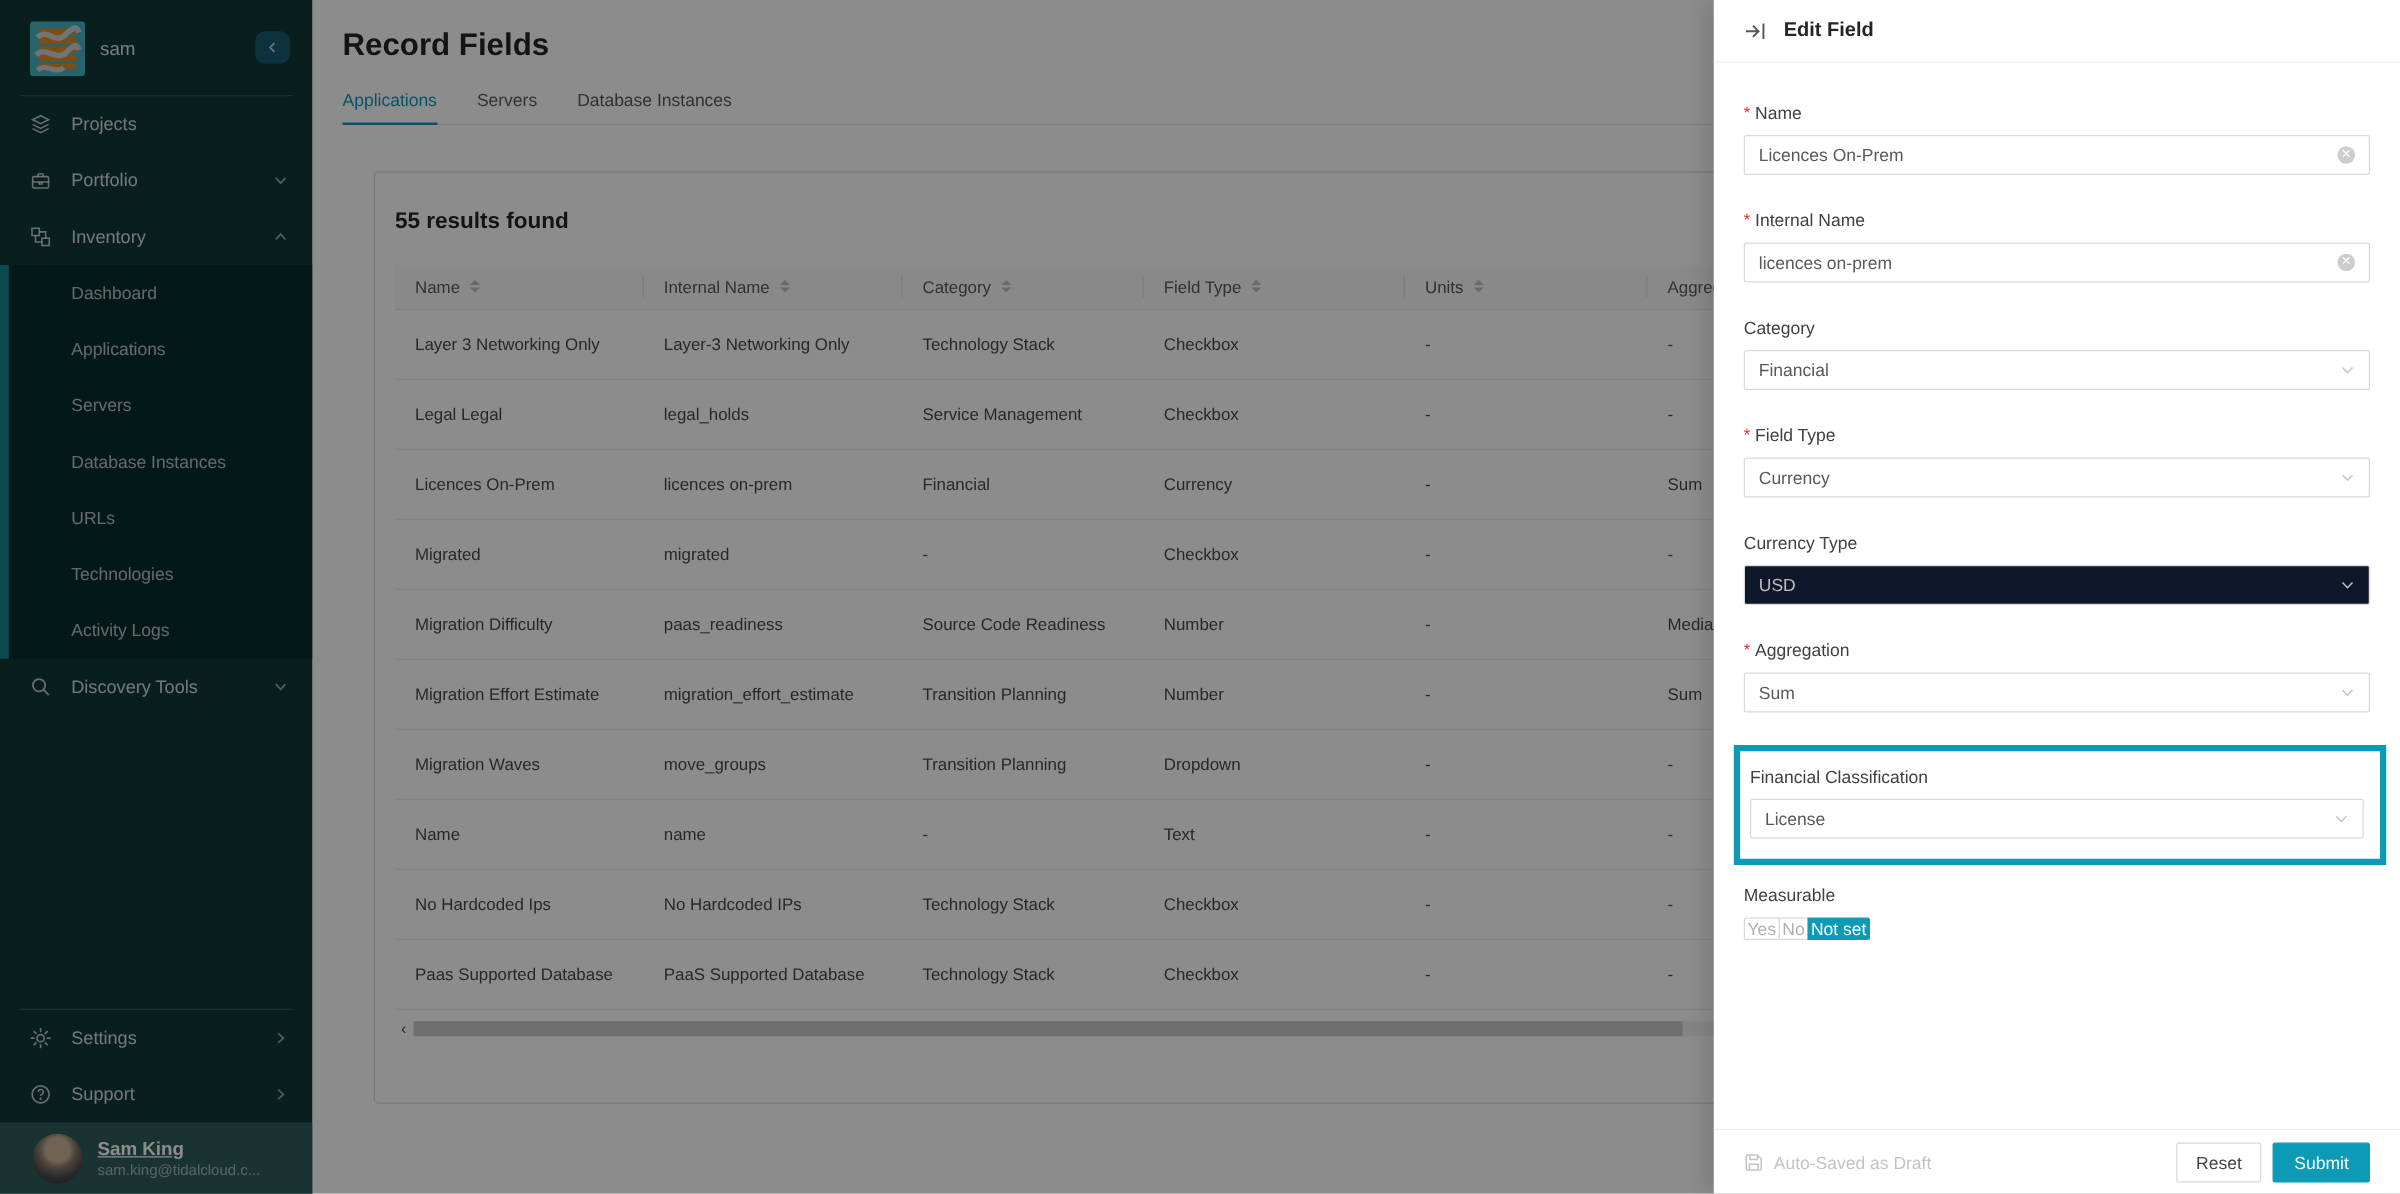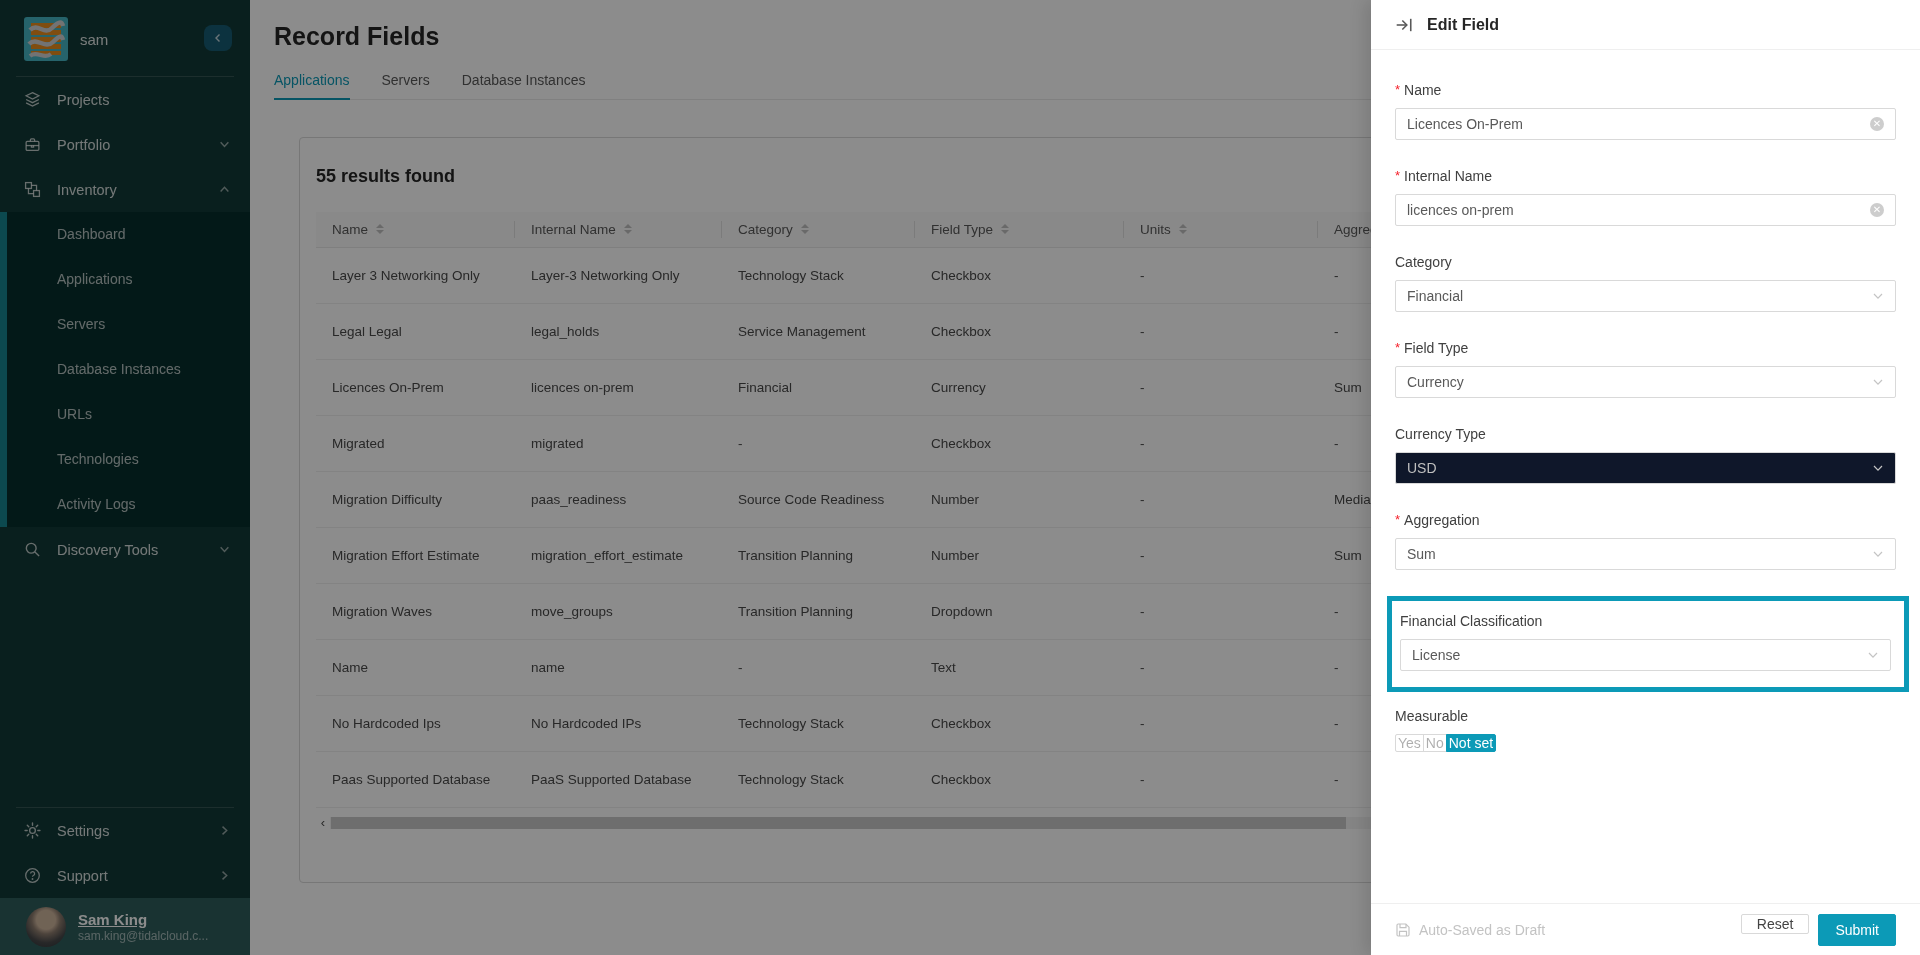--- a/index.html
+++ b/index.html
@@ -71,21 +71,21 @@
   .hl-box { border:5px solid #0c9ab7; margin:12px -13px 14px -8px; padding:10px 13px 16px 8px; }
   .hl-box .fgroup { margin-bottom:0; }
   .seg { display:inline-flex; }
   .seg-btn { height:18px; padding:0 2px; border:1px solid #d9d9d9; background:#fff; color:rgba(0,0,0,.32); font-size:14px; display:flex; align-items:center; margin-left:-1px; cursor:pointer;text-align:center; }
   .seg-btn:first-child { border-radius:2px 0 0 2px; margin-left:0; }
   .seg-btn:last-child { border-radius:0 2px 2px 0; }
   .seg-btn.selected { background:#0c9ab7; border-color:#0c9ab7; color:#fff; position:relative; z-index:1; }
   .drawer-footer { flex:0 0 52px; border-top:1px solid #efefef; display:flex; align-items:center; justify-content:space-between; padding:0 24px; }
   .fstatus { display:flex; align-items:flex-start; gap:8px; font-size:14px; color:#c3c3c3; }
   .fbuttons { display:flex; gap:9px; }
-  .btn-reset { height:20px; padding:0 15px; background:#fff; border:1px solid #d9d9d9; border-radius:2px; font-size:14px; color:#434343; cursor:pointer; }
+  .btn-reset { height:32px; padding:0 15px; background:#fff; border:1px solid #d9d9d9; border-radius:2px; font-size:14px; color:#434343; cursor:pointer; }
   .btn-submit { height:32px; padding:0 16px; background:#0c9ab7; border:1px solid #0c9ab7; border-radius:2px; font-size:14px; color:#fff; cursor:pointer; }
   svg { display:block; }
 </style>
 </head>
 <body>
 
 <div class="app">
 
   <aside class="sidebar">
     <div class="sidebar-header">

